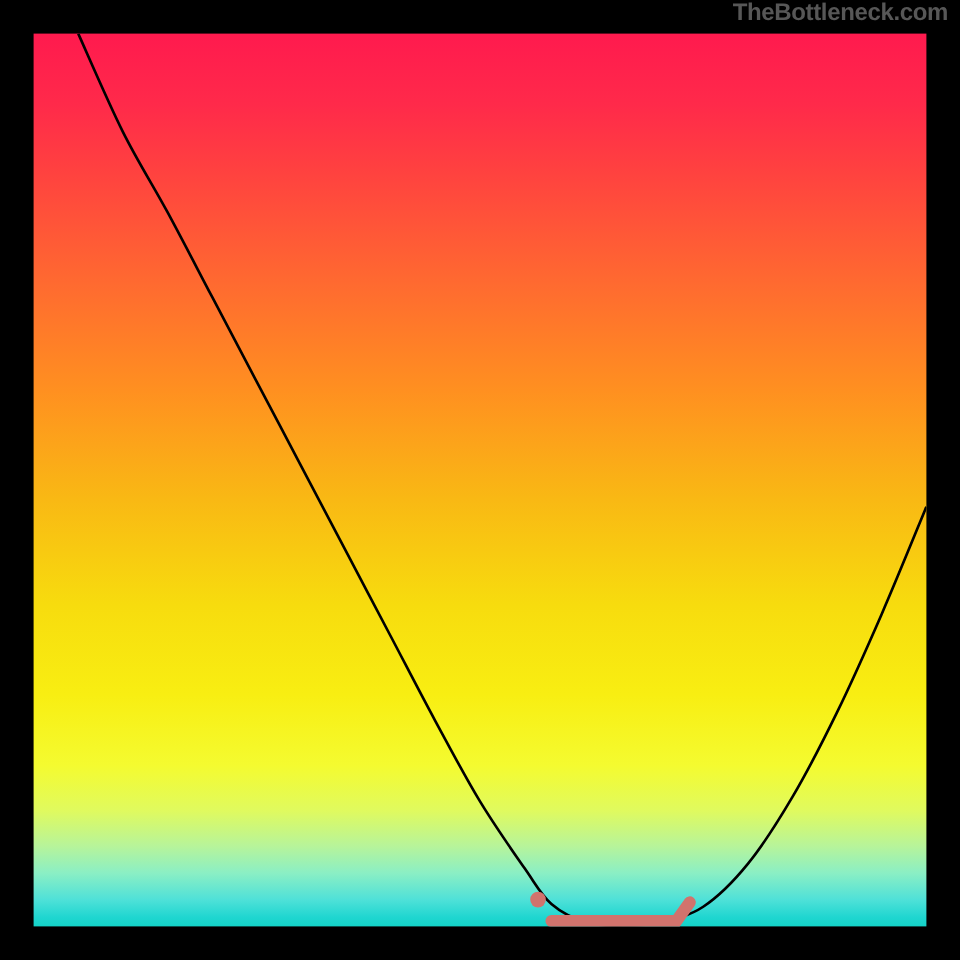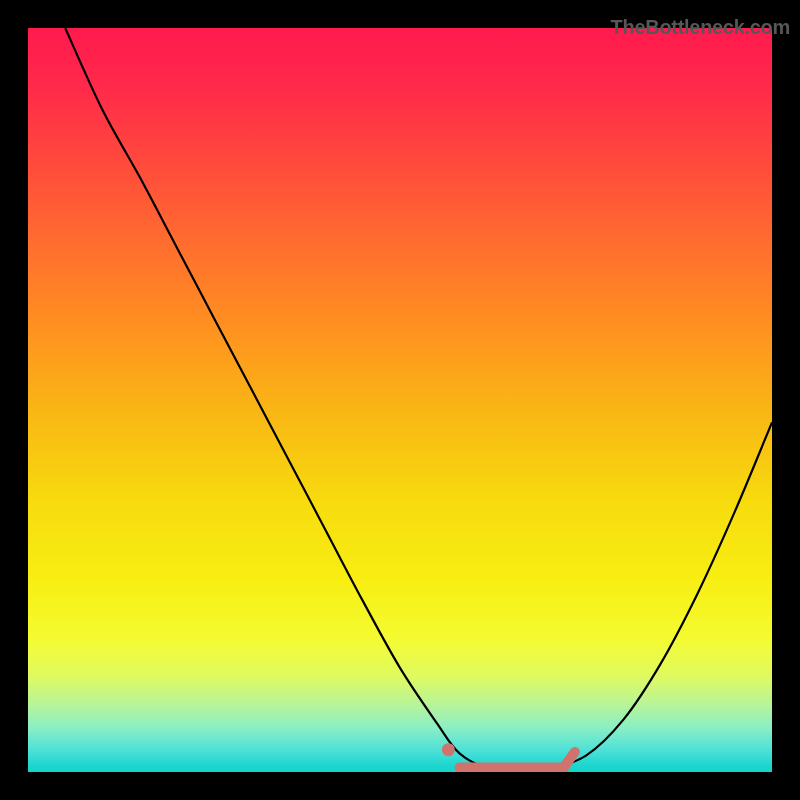--- a/index.html
+++ b/index.html
@@ -1,18 +1,18 @@
 <!DOCTYPE html>
 <html><head>
 <meta charset="utf-8">
 <style>
   * { margin: 0; padding: 0; box-sizing: border-box; }
   body { width: 800px; height: 800px; overflow: hidden; background: #000; font-family: Arial, sans-serif; }
   .chart-wrapper { position: relative; width: 800px; height: 800px; }
-  .watermark { position: absolute; top: 16px; right: 10px; color: #575757; font-size: 20px; font-weight: 600; z-index: 20; letter-spacing: -0.3px; margin-left: 11px; }
+  .watermark { position: absolute; top: 0; right: 10px; color: #575757; font-size: 20px; font-weight: 600; z-index: 20; letter-spacing: -0.3px; margin-left: 11px; }
   .plot-area {
     position: absolute;
     left: 28px;
     top: 28px;
     width: 744px;
     height: 744px;
     background: linear-gradient(to bottom,
       #ff1a4e 0%,
       #ff2a4a 8%,
       #ff4040 15%,

